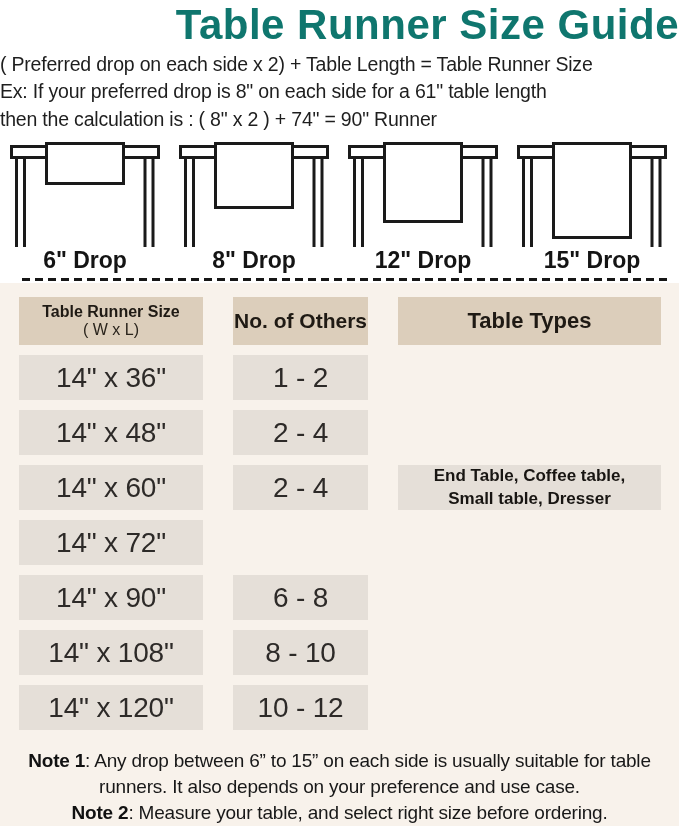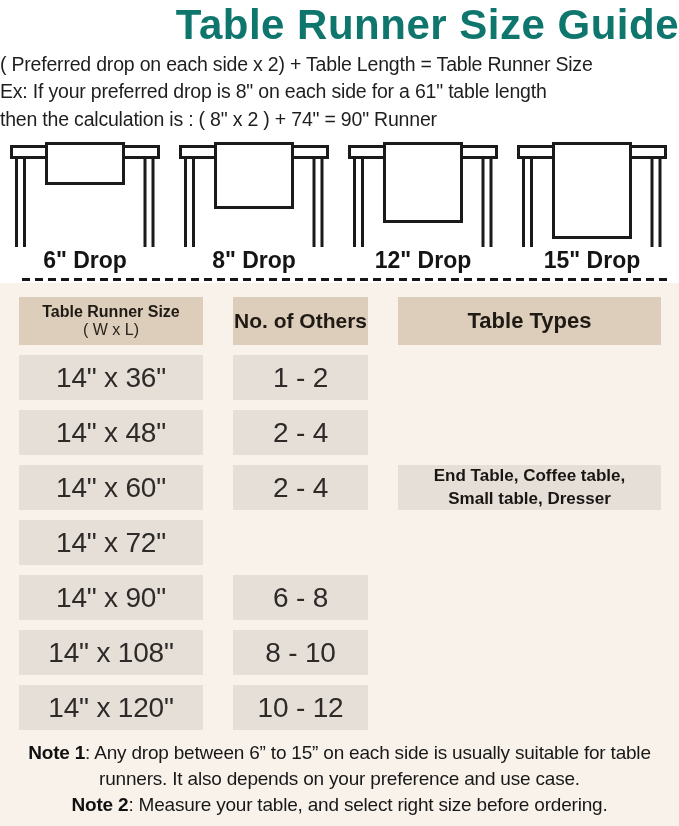--- a/index.html
+++ b/index.html
@@ -64,21 +64,21 @@
   }
   .type-cell {
     background: #e5dfd8; display: flex; align-items: center; justify-content: center;
     grid-column: 3; text-align: center; white-space: pre-line;
     font-weight: bold; font-size: 17px; line-height: 1.35; color: #181512;
   }
   .type-a { grid-row: 2 / span 2; }
   .type-b { grid-row: 4; }
   .type-c { grid-row: 5 / span 4; }
 
-  .notes { margin-top: 10px; padding: 0 3px; text-align: center; }
+  .notes { margin-top: 18px; padding: 0 3px; text-align: center; }
   .notes p { font-size: 19px; line-height: 1.37; color: #181818; letter-spacing: -0.2px; }
   .notes strong { font-weight: bold; color: #111; }
 </style>
 </head>
 <body>
 
 <div class="page">
 
   <div class="top">
     <h1 class="title">Table Runner Size Guide</h1>

